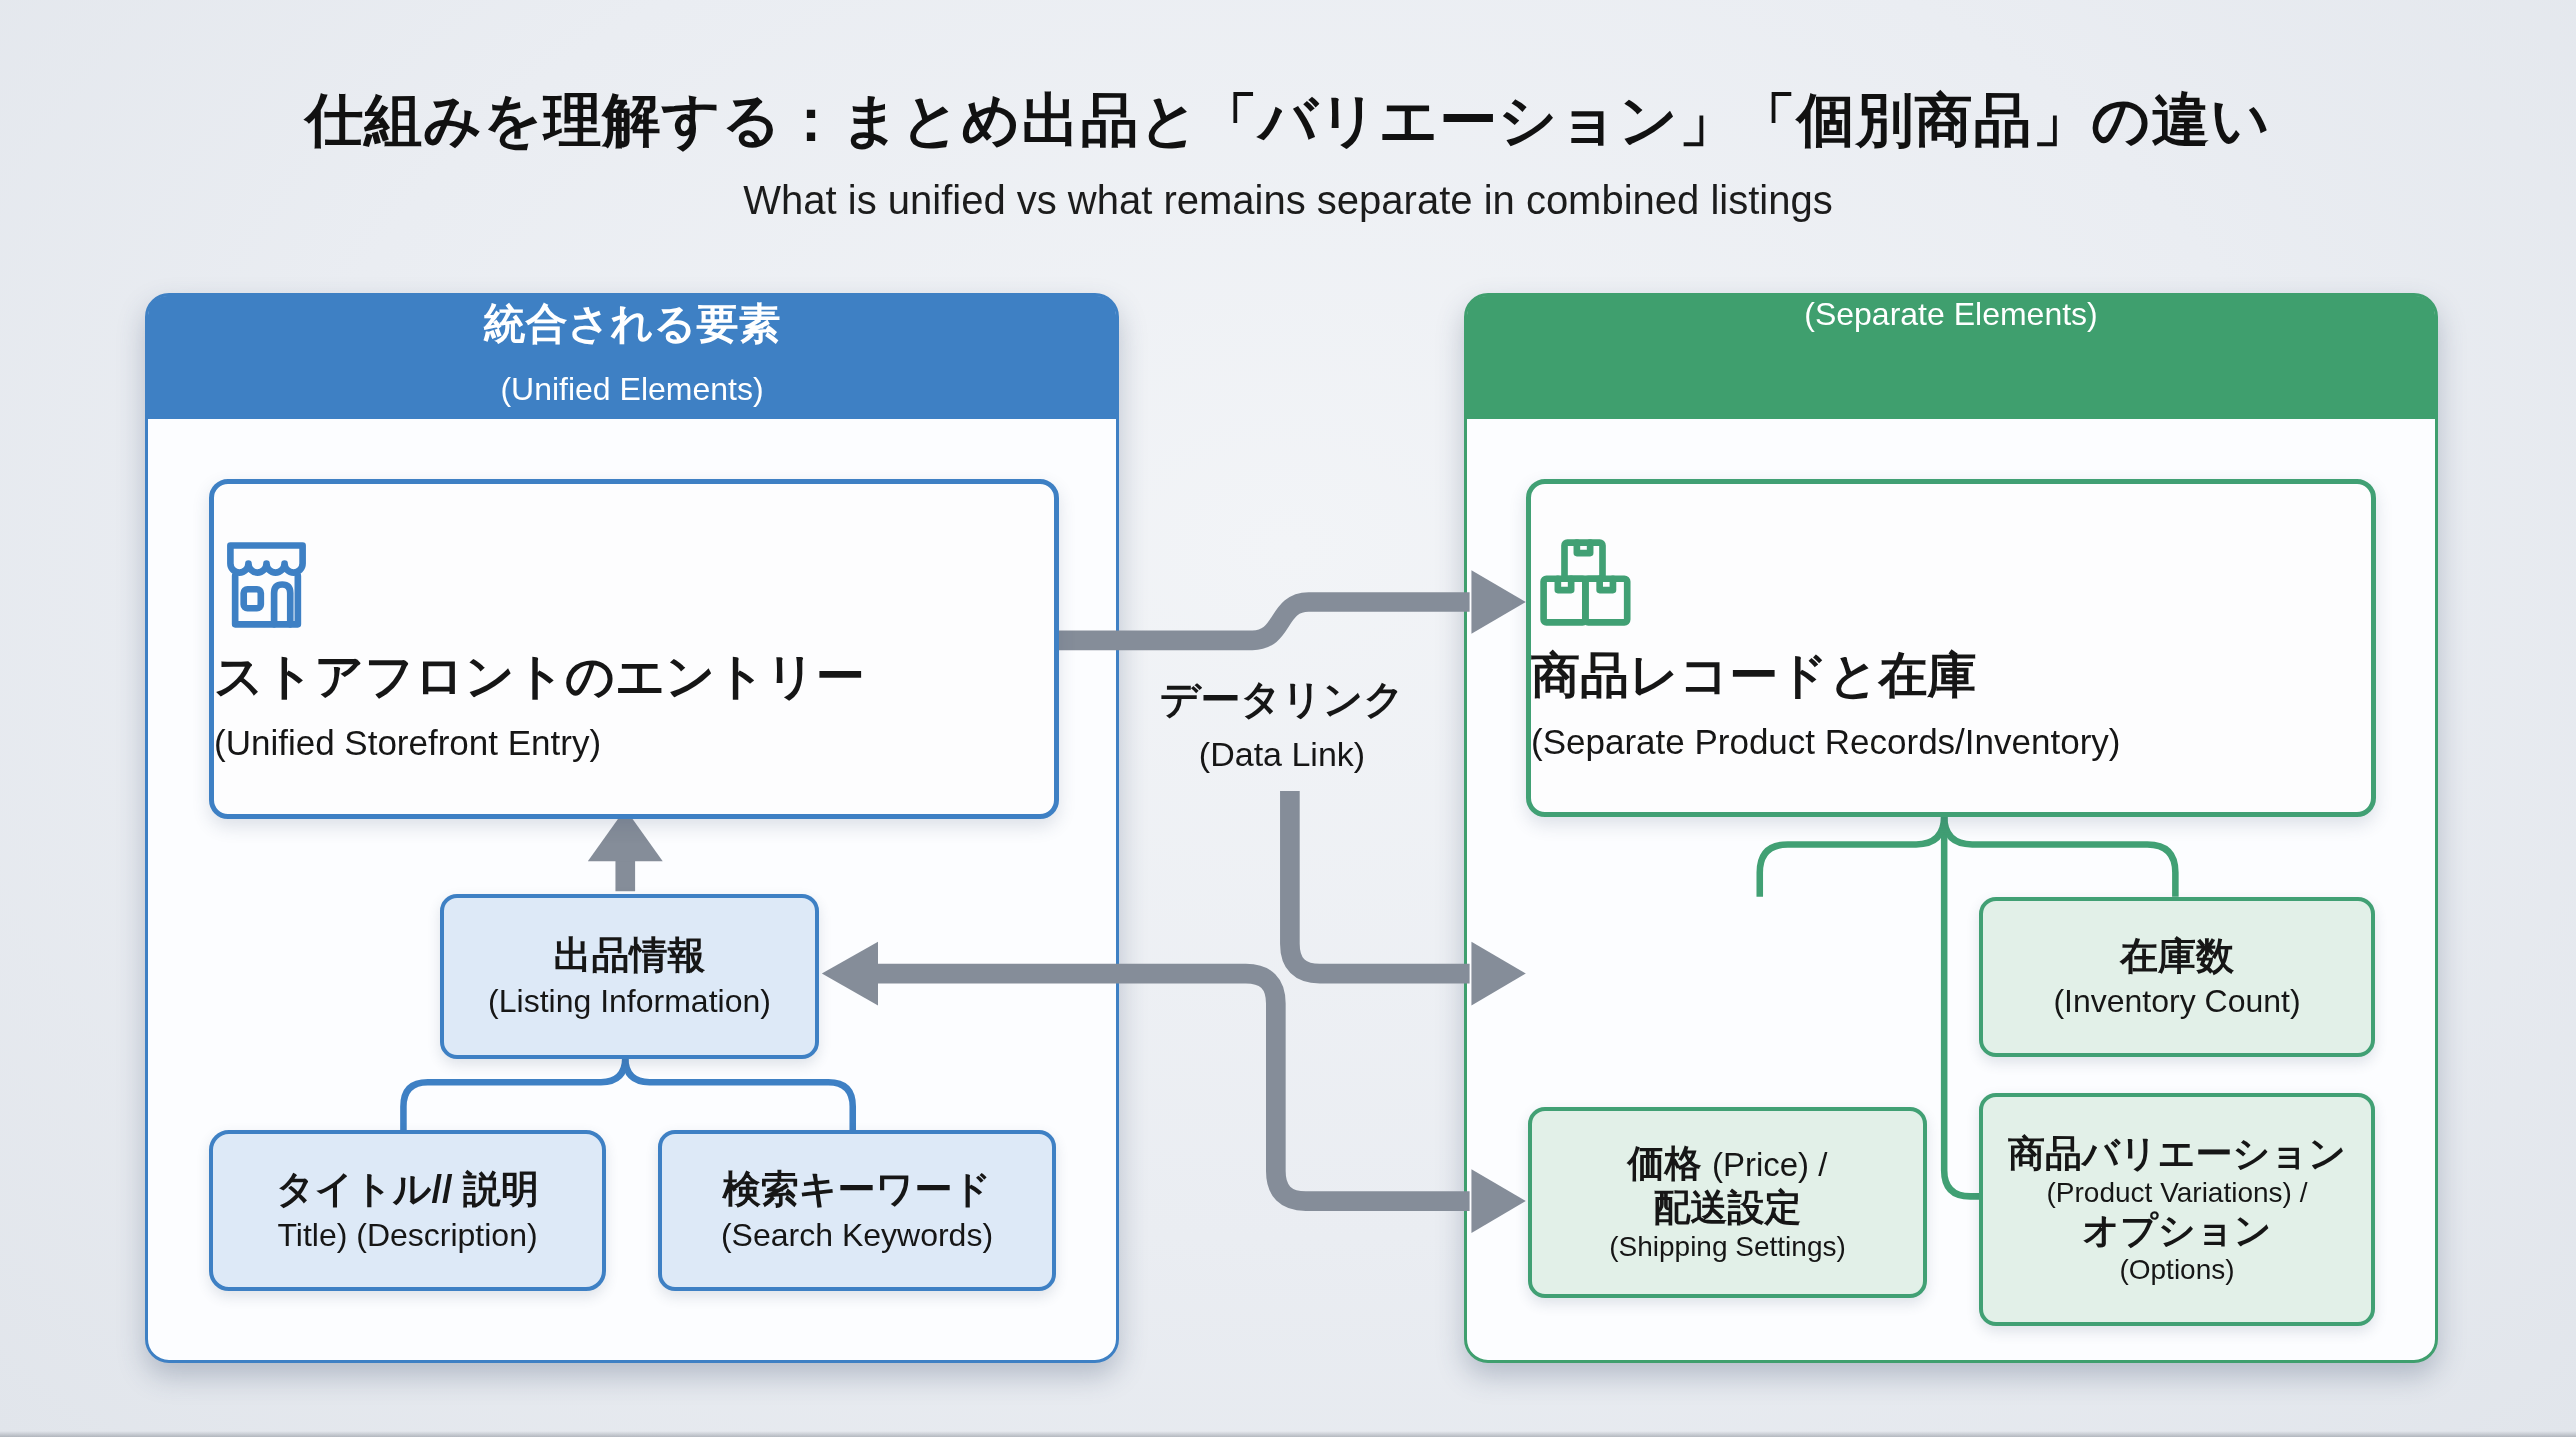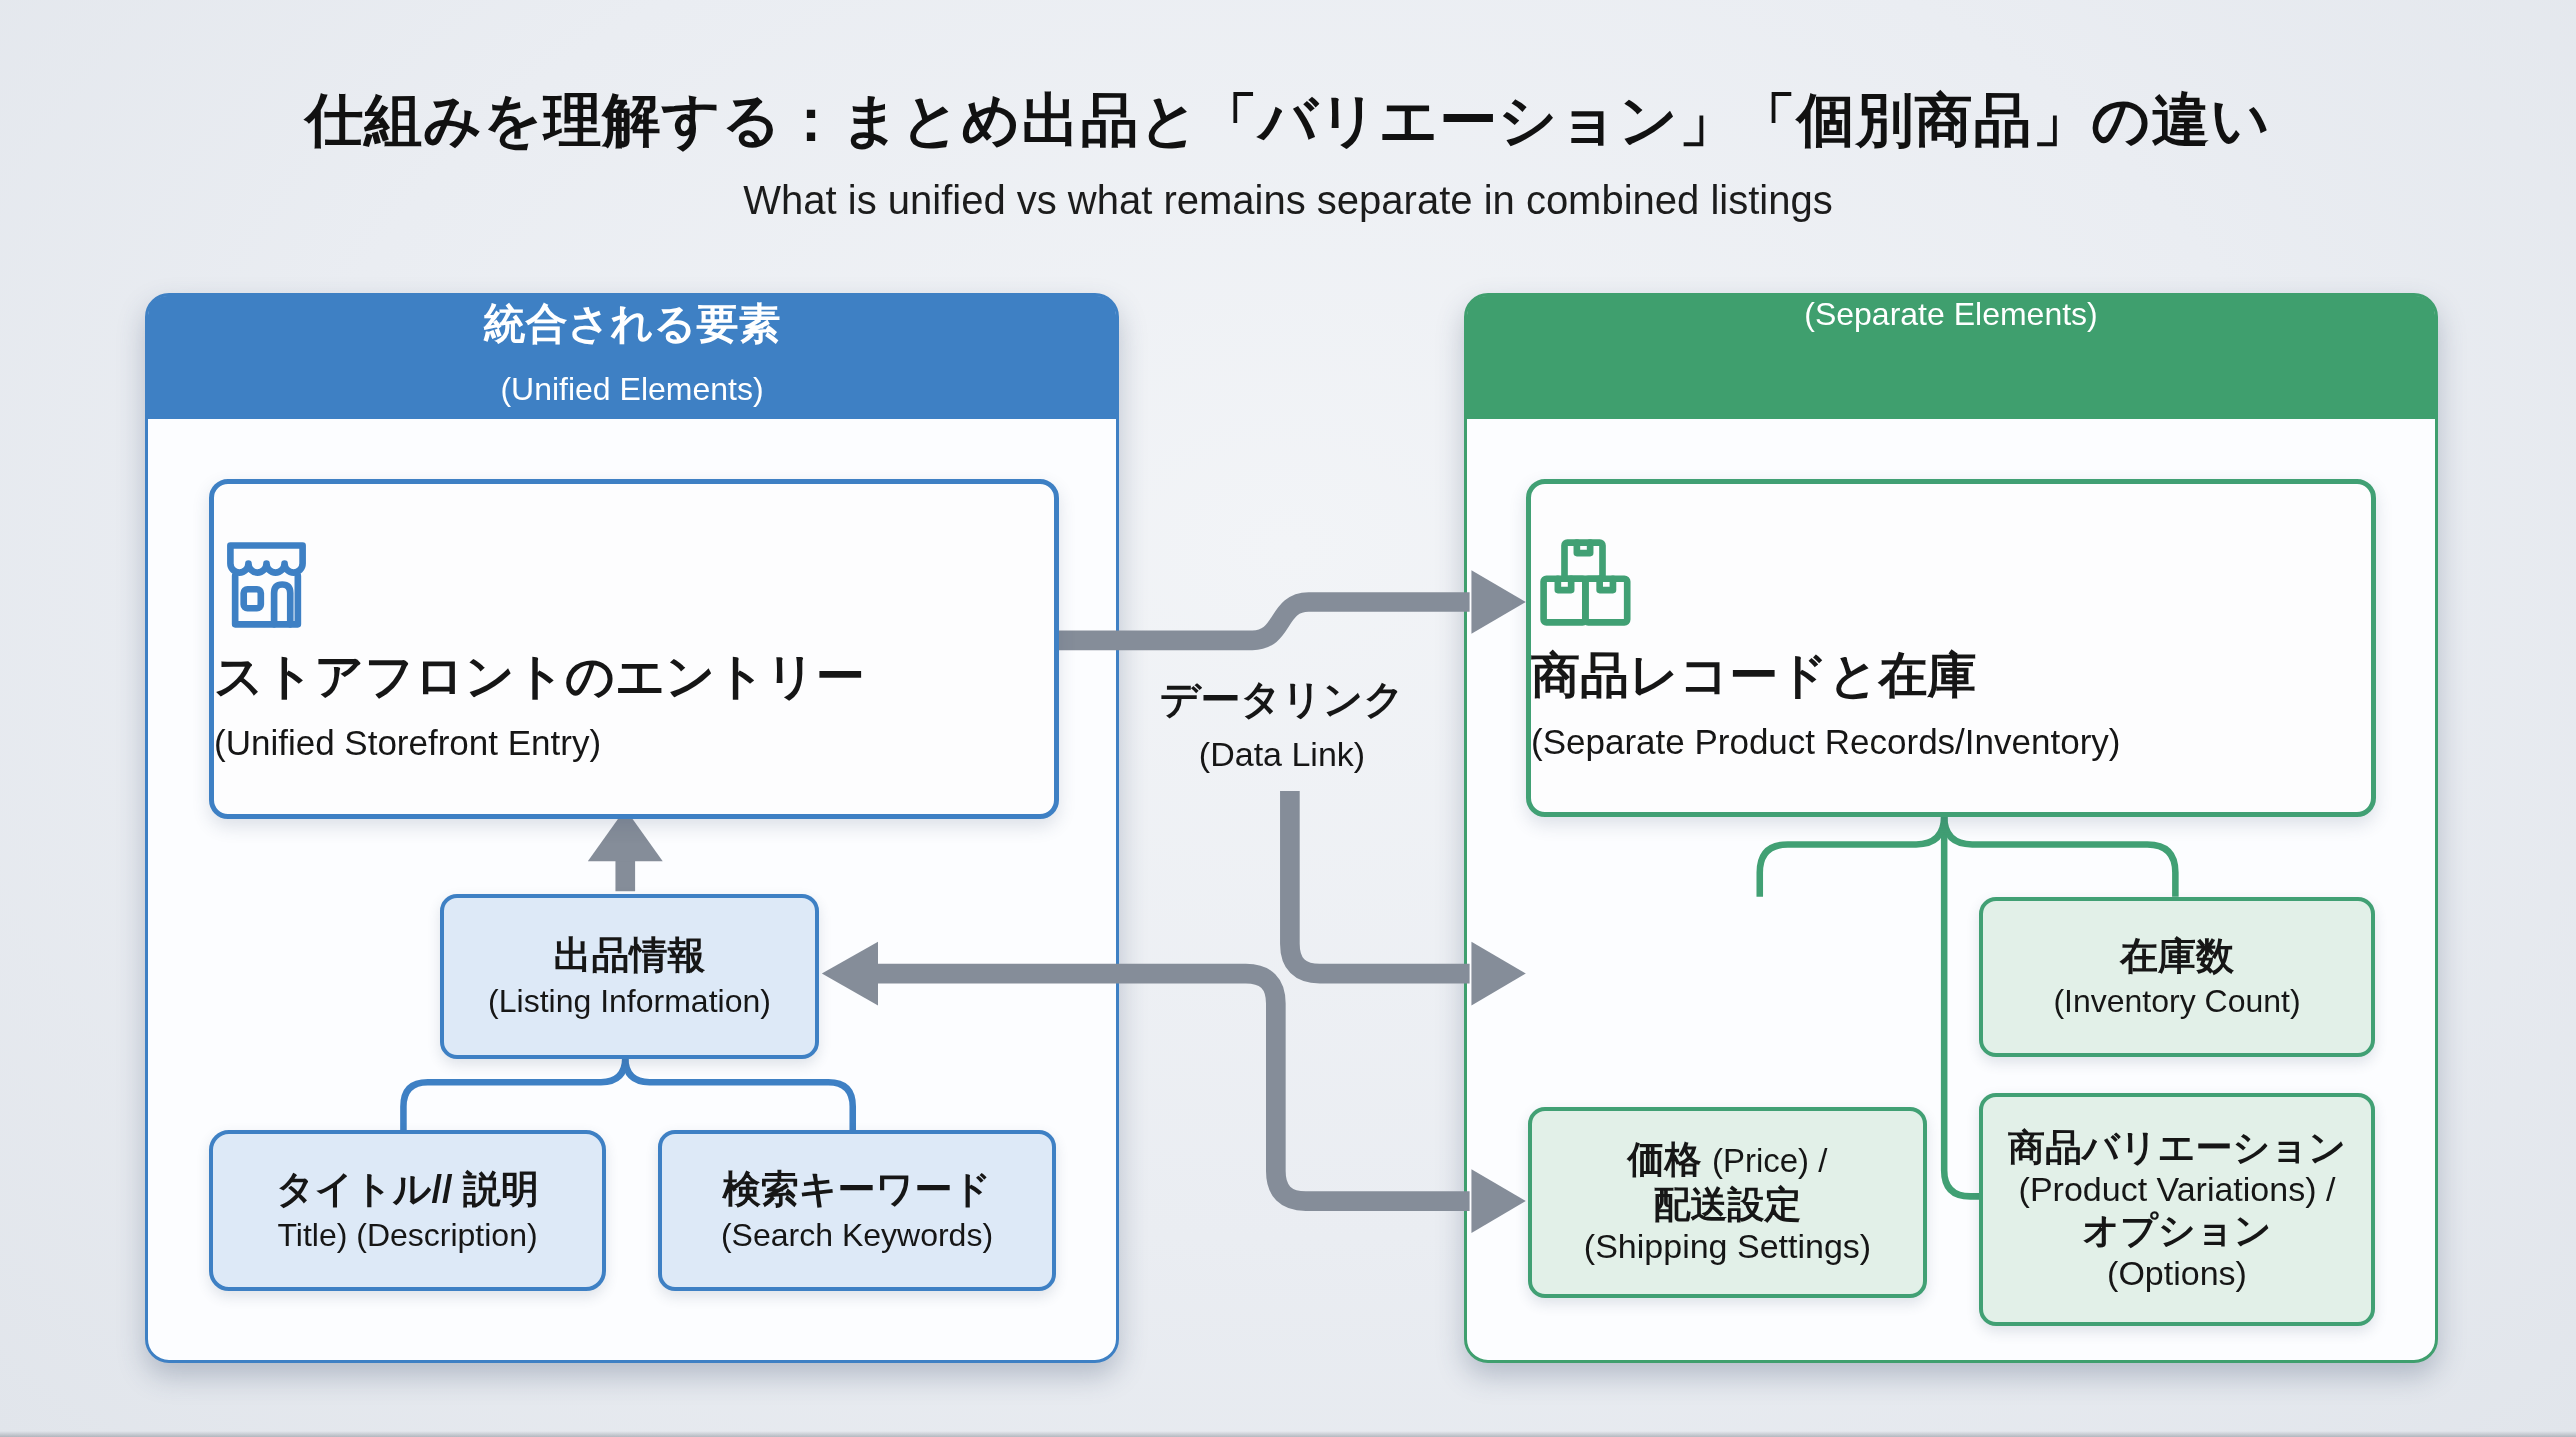--- a/index.html
+++ b/index.html
@@ -37,21 +37,21 @@
   .chip{position:absolute;z-index:4;border-radius:17px;display:flex;flex-direction:column;
     align-items:center;justify-content:center;gap:5.6px;text-align:center;
     box-shadow:0 5.6px 13px rgba(50,70,100,.14);}
   .chip.blue{background:#dde9f7;border:4.7px solid #3e80c4;}
   .chip.green{background:#e2f0e8;border:4.7px solid #41a074;}
   .ch-jp{font-size:38px;font-weight:700;line-height:1.15;}
   .ch-en{font-size:32px;font-weight:400;line-height:1.1;}
   .ch-en-inline{font-size:33px;font-weight:400;}
   .tight{gap:1.9px;text-align:right;}
   .tight .ch-jp{font-size:37px;}
-  .tight .ch-en{font-size:34px;}
+  .tight .ch-en{font-size:28px;}
 
   .box-storefront{left:209px;top:479px;width:840px;height:330px;}
   .box-records{left:1526px;top:479px;width:840px;height:328px;}
   .box-listing{left:440px;top:894px;width:371px;height:157px;}
   .box-titledesc{left:209px;top:1130px;width:389px;height:153px;border-radius:20px;}
   .box-keywords{left:658px;top:1130px;width:390px;height:153px;}
   .box-sku{left:1526px;top:897px;width:393px;height:152px;}
   .box-inventory{left:1979px;top:897px;width:388px;height:152px;}
   .box-price{left:1528px;top:1107px;width:391px;height:183px;}
   .box-variations{left:1979px;top:1093px;width:388px;height:225px;}

